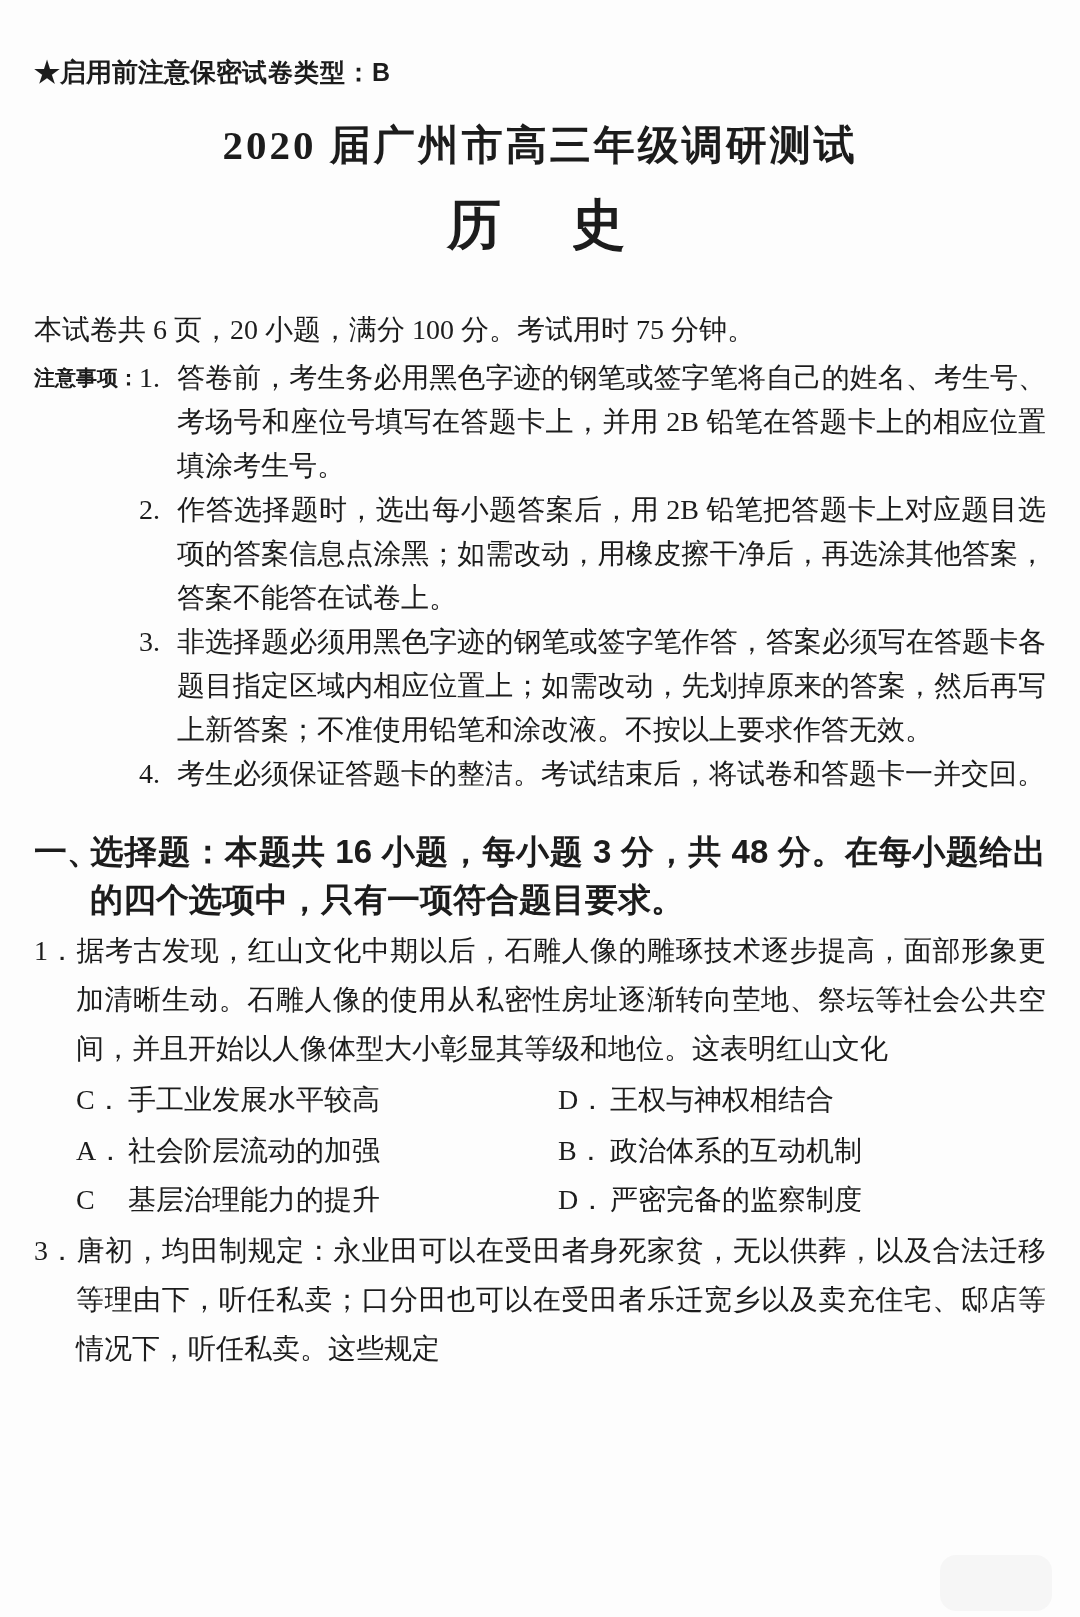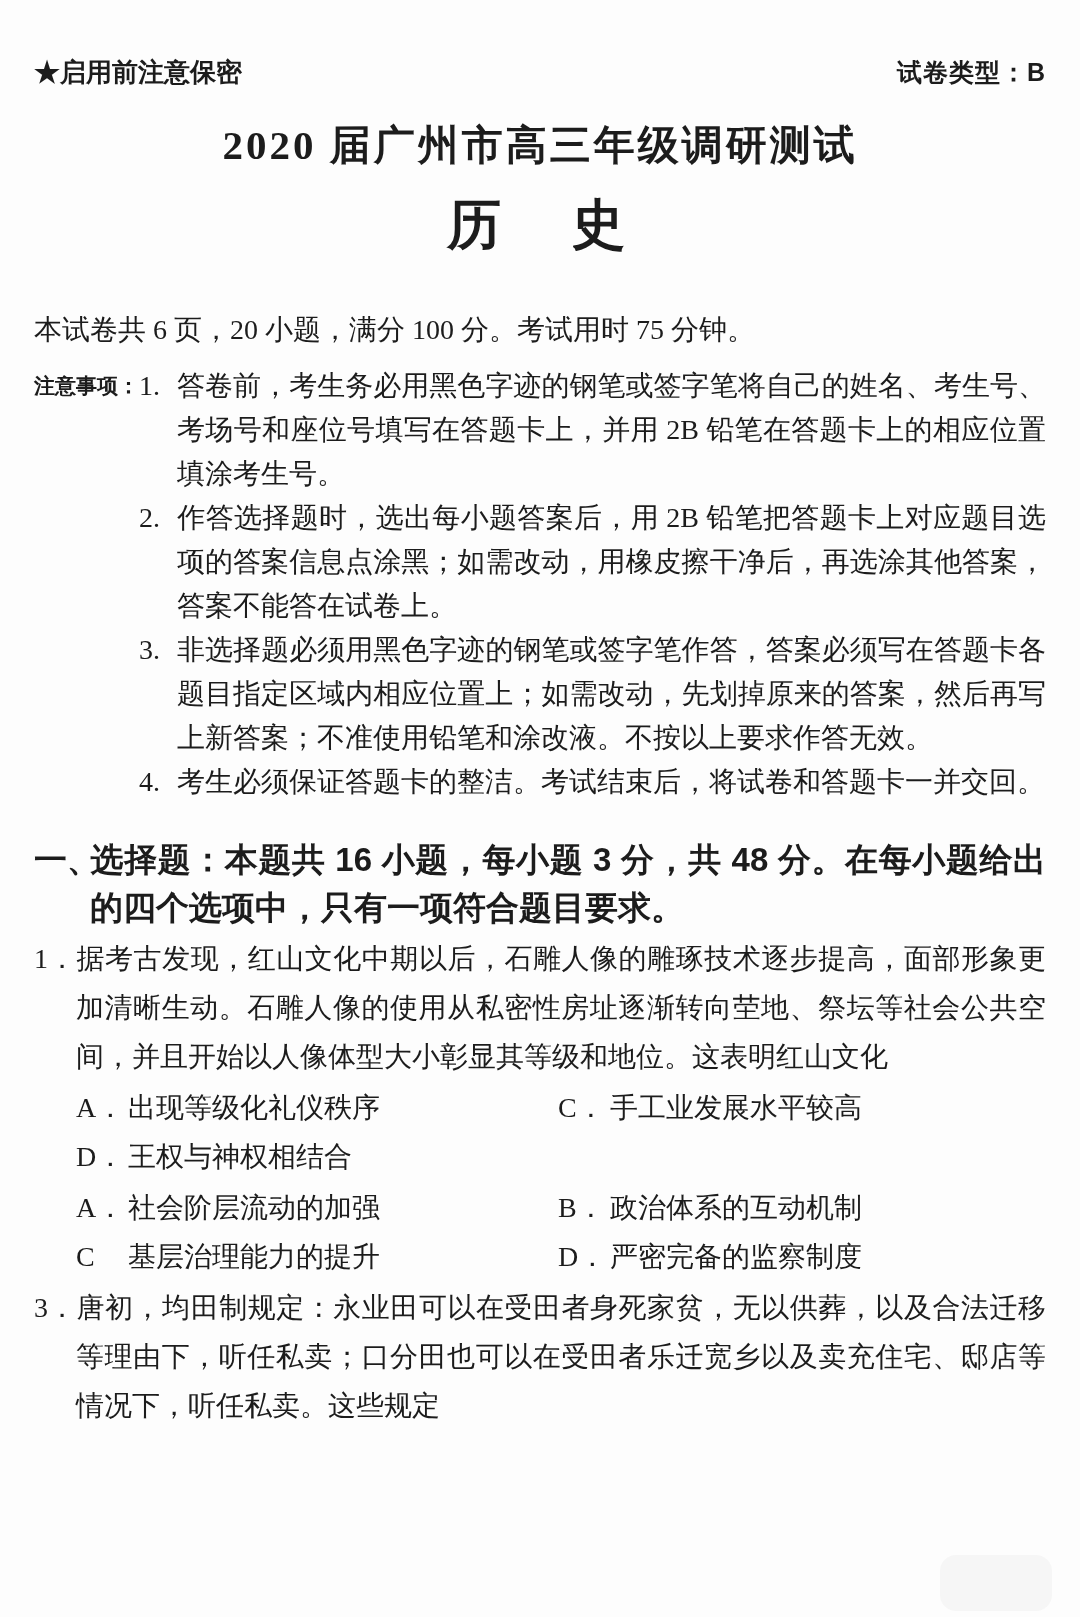--- a/index.html
+++ b/index.html
@@ -19,21 +19,20 @@
     box-sizing: border-box;
     background: #fdfdfd;
     color: #1c1c1c;
     font-family: "Liberation Serif", serif;
     padding: 56px 34px 0 34px;
   }
 
   
   .topbar {
     display: flex;
-    justify-content: space-between;
     align-items: baseline;
     font-family: "Liberation Sans", sans-serif;
     font-weight: bold;
     font-size: 26px;
     line-height: 32px;
   }
   .paper-type { font-size: 25px; letter-spacing: 1px; }
 
   
   .exam-title {
@@ -46,21 +45,21 @@
   .subject-title {
     margin: 16px 0 0 0;
     text-align: center;
     font-size: 54px;
     font-weight: 900;
     letter-spacing: 8px;
   }
 
   
   .exam-info {
-    margin: 46px 0 12px 0;
+    margin: 46px 0 4px 0;
     font-size: 28px;
     line-height: 44px;
   }
 
   
   .notes {
     display: flex;
     font-size: 28px;
     line-height: 44px;
   }
@@ -160,23 +159,20 @@
   <div class="section-heading">
     <span class="num">一、</span><span>选择题：本题共 16 小题，每小题 3 分，共 48 分。在每小题给出的四个选项中，只有一项符合题目要求。</span>
   </div>
 
   <div class="question">
     <div class="stem">
       <span class="qnum">1．</span><span>据考古发现，红山文化中期以后，石雕人像的雕琢技术逐步提高，面部形象更加清晰生动。石雕人像的使用从私密性房址逐渐转向茔地、祭坛等社会公共空间，并且开始以人像体型大小彰显其等级和地位。这表明红山文化</span>
     </div>
     <div class="options">
       <div class="option">
-        <span class="opt-label">A．</span><span>出现等级化礼仪秩序</span>
-      </div>
-      <div class="option">
         <span class="opt-label">C．</span><span>手工业发展水平较高</span>
       </div>
       <div class="option">
         <span class="opt-label">D．</span><span>王权与神权相结合</span>
       </div>
     </div>
   </div>
 
   <div class="question">
     <div class="options">

